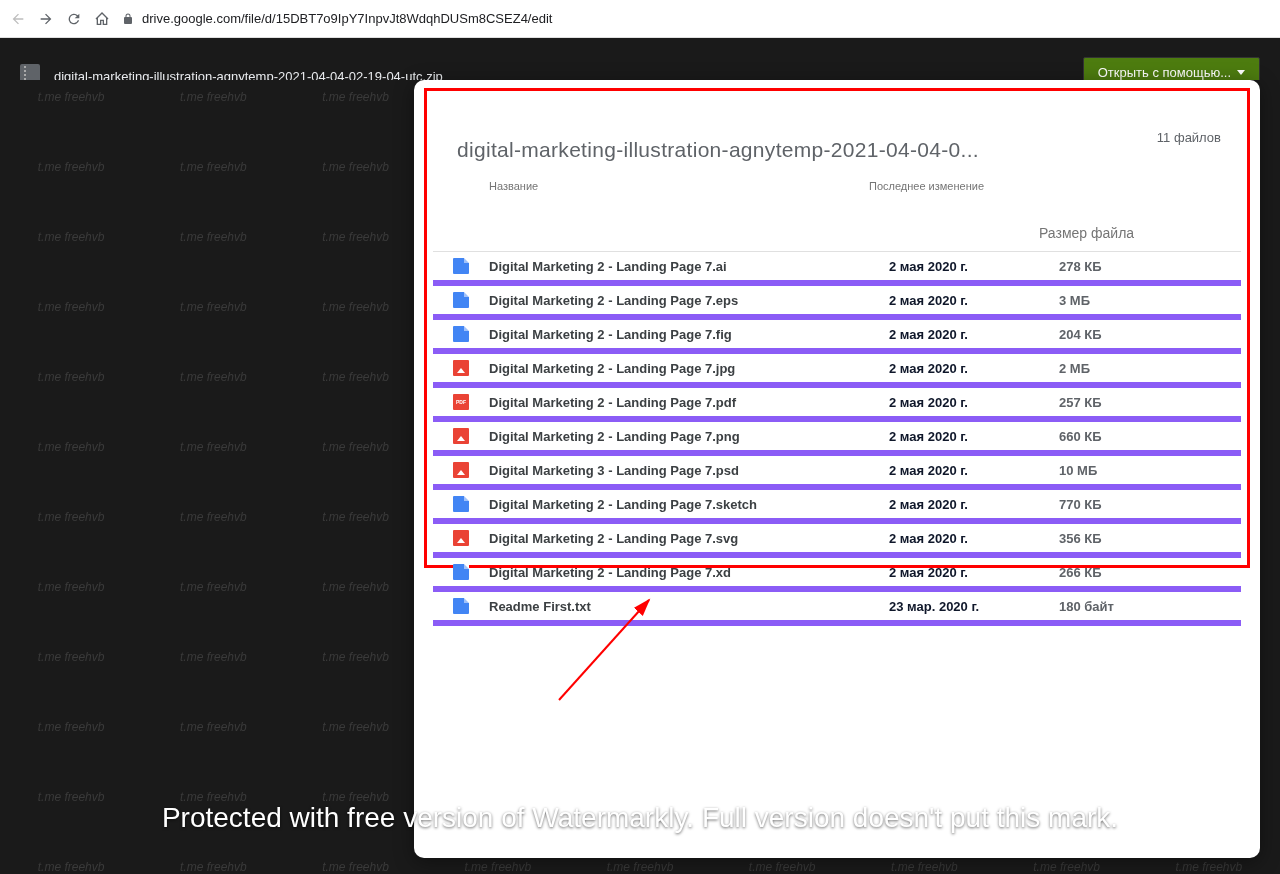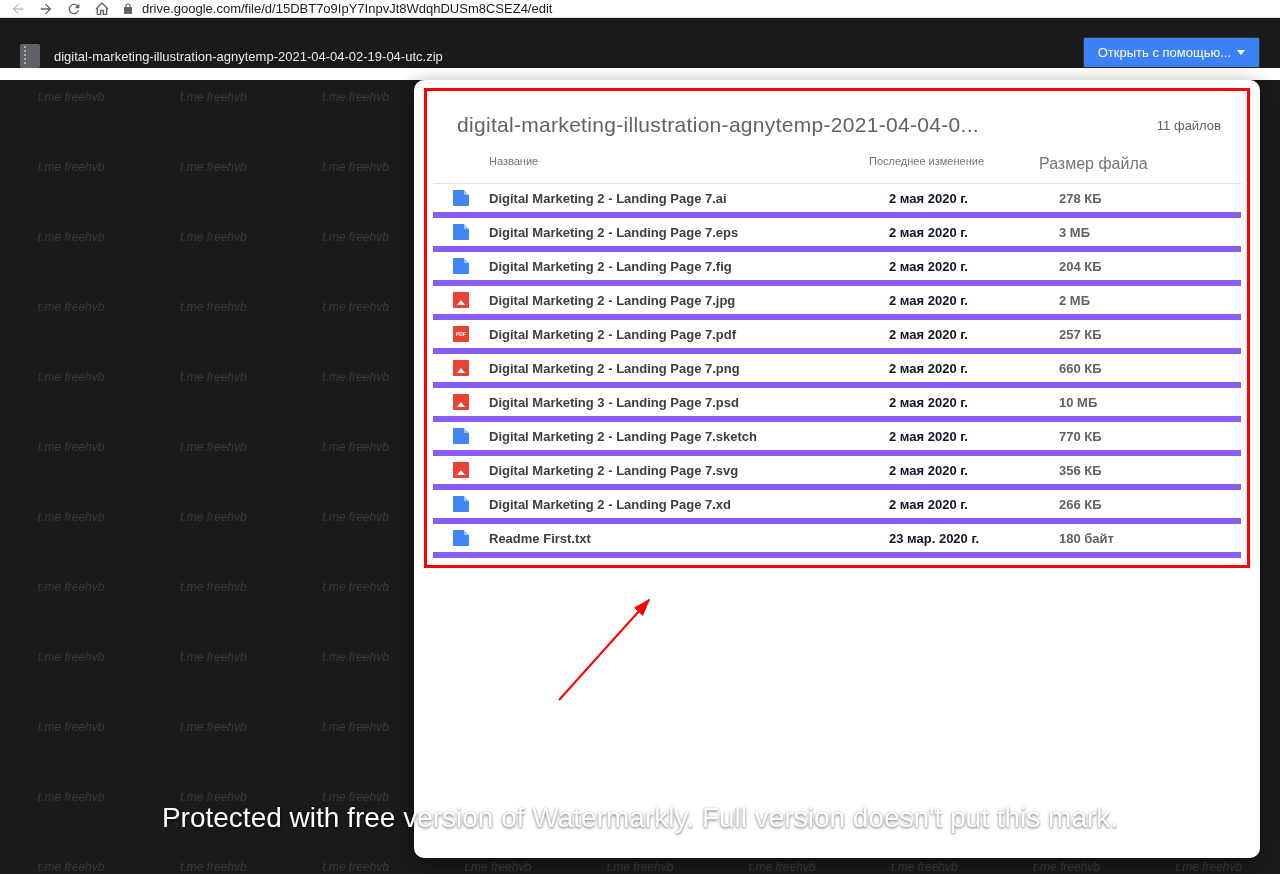--- a/index.html
+++ b/index.html
@@ -1,48 +1,48 @@
 <!DOCTYPE html>
 <html><head>
 <meta charset="utf-8">
 <style>
   * { box-sizing: border-box; margin: 0; padding: 0; }
   body { font-family: Arial, sans-serif; width: 1280px; height: 874px; overflow: hidden; background: #fff; position: relative; }
   
   
-  .browser-bar { height: 18px; background: #fff; display: flex; align-items: center; padding: 0 10px; border-bottom: 1px solid #e0e0e0; gap: 12px; }
+  .browser-bar { height: 38px; background: #fff; display: flex; align-items: center; padding: 0 10px; border-bottom: 1px solid #e0e0e0; gap: 12px; }
   .nav-btn { width: 16px; height: 16px; display: flex; align-items: center; justify-content: center; color: #5f6368; cursor: pointer; }
   .nav-btn.disabled { color: #bdbdbd; }
   .url-bar { flex: 1; display: flex; align-items: center; gap: 8px; font-size: 13px; color: #202124; }
   .lock-icon { color: #5f6368; display: flex; }
   
   
   .drive-header { height: 50px; background: #1a1a1a; display: flex; align-items: flex-end; padding: 0 20px; justify-content: space-between; }
   .drive-header-left { display: flex; align-items: center; gap: 14px; }
   .zip-icon { width: 20px; height: 24px; background: #5f6368; border-radius: 2px; position: relative; }
   .zip-icon::before { content:""; position:absolute; left:4px; top:2px; width:2px; height:20px; background: repeating-linear-gradient(#aaa 0 2px, transparent 2px 4px); }
   .drive-filename { color: #e8eaed; font-size: 13px; }
-  .open-with-btn { background: #3b82f6; color: #fff; font-size: 13px; padding: 7px 14px; border-radius: 2px; display: flex; align-items: center; gap: 6px; cursor: pointer; border: 1px solid #333; }
+  .open-with-btn { background: #4d7c0f; color: #fff; font-size: 13px; padding: 7px 14px; border-radius: 2px; display: flex; align-items: center; gap: 6px; cursor: pointer; border: 1px solid #333; }
   .dropdown-arrow { width: 0; height: 0; border-left: 4px solid transparent; border-right: 4px solid transparent; border-top: 5px solid #fff; }
   .dark-bg-right { position: absolute; top: 80px; left: 0; right: 0; bottom: 0; background: #1a1a1a; z-index: 0; }
   .wm-row { position: absolute; left: 0; right: 0; display: flex; color: #3a3a3a; font-size: 12px; font-style: italic; justify-content: space-around; }
   
   
   .preview-panel { position: absolute; left: 414px; top: 80px; right: 20px; bottom: 16px; background: #fff; border-radius: 10px; box-shadow: 0 4px 20px rgba(0,0,0,0.4); z-index: 2; overflow: hidden; }
   
   
   .red-box { position: absolute; left: 10px; top: 8px; right: 10px; border: 3px solid #ff0000; height: 480px; padding: 16px 6px 6px 6px; }
   .title-row { display: flex; justify-content: space-between; align-items: center; padding: 6px 20px 10px 24px; }
-  .archive-title { font-size: 21px; color: #5f6368; letter-spacing: 0.3px; font-family: "Segoe UI", Arial, sans-serif; }
+  .archive-title { font-size: 21px; color: #5f6368; letter-spacing: 0.3px; font-family: "Segoe UI", Arial, sans-serif; margin-top: 25px; }
   .file-count { font-size: 13px; color: #5f6368; }
   
   .table-header { display: flex; padding: 8px 0 10px 56px; border-bottom: 1px solid #e0e0e0; }
   .col-name { width: 380px; font-size: 11px; color: #757575; }
   .col-mod { width: 170px; font-size: 11px; color: #757575; }
-  .col-size { font-size: 16px; color: #757575; }
+  .col-size { font-size: 14px; color: #757575; margin-top: 45px; }
   
   .file-row { display: flex; align-items: center; padding: 8px 0 8px 20px; border-bottom: 6px solid #8b5cf6; height: 34px; cursor: pointer; font-weight: bold; }
   .file-icon { width: 16px; height: 16px; margin-right: 20px; flex-shrink: 0; }
   .file-name { width: 400px; font-size: 13px; color: #3c4043; }
   .file-mod { width: 170px; font-size: 13px; color: #0f172a; }
   .file-size { font-size: 13px; color: #5f6368; }
   
   .icon-blue { background: #4285f4; border-radius: 1px; position: relative; }
   .icon-blue::after { content:""; position:absolute; top:0; right:0; border-left:5px solid #a1c2fa; border-top:5px solid #fff; }
   .icon-red { background: #ea4335; border-radius: 1px; position: relative; display:flex; align-items:center; justify-content:center; }

